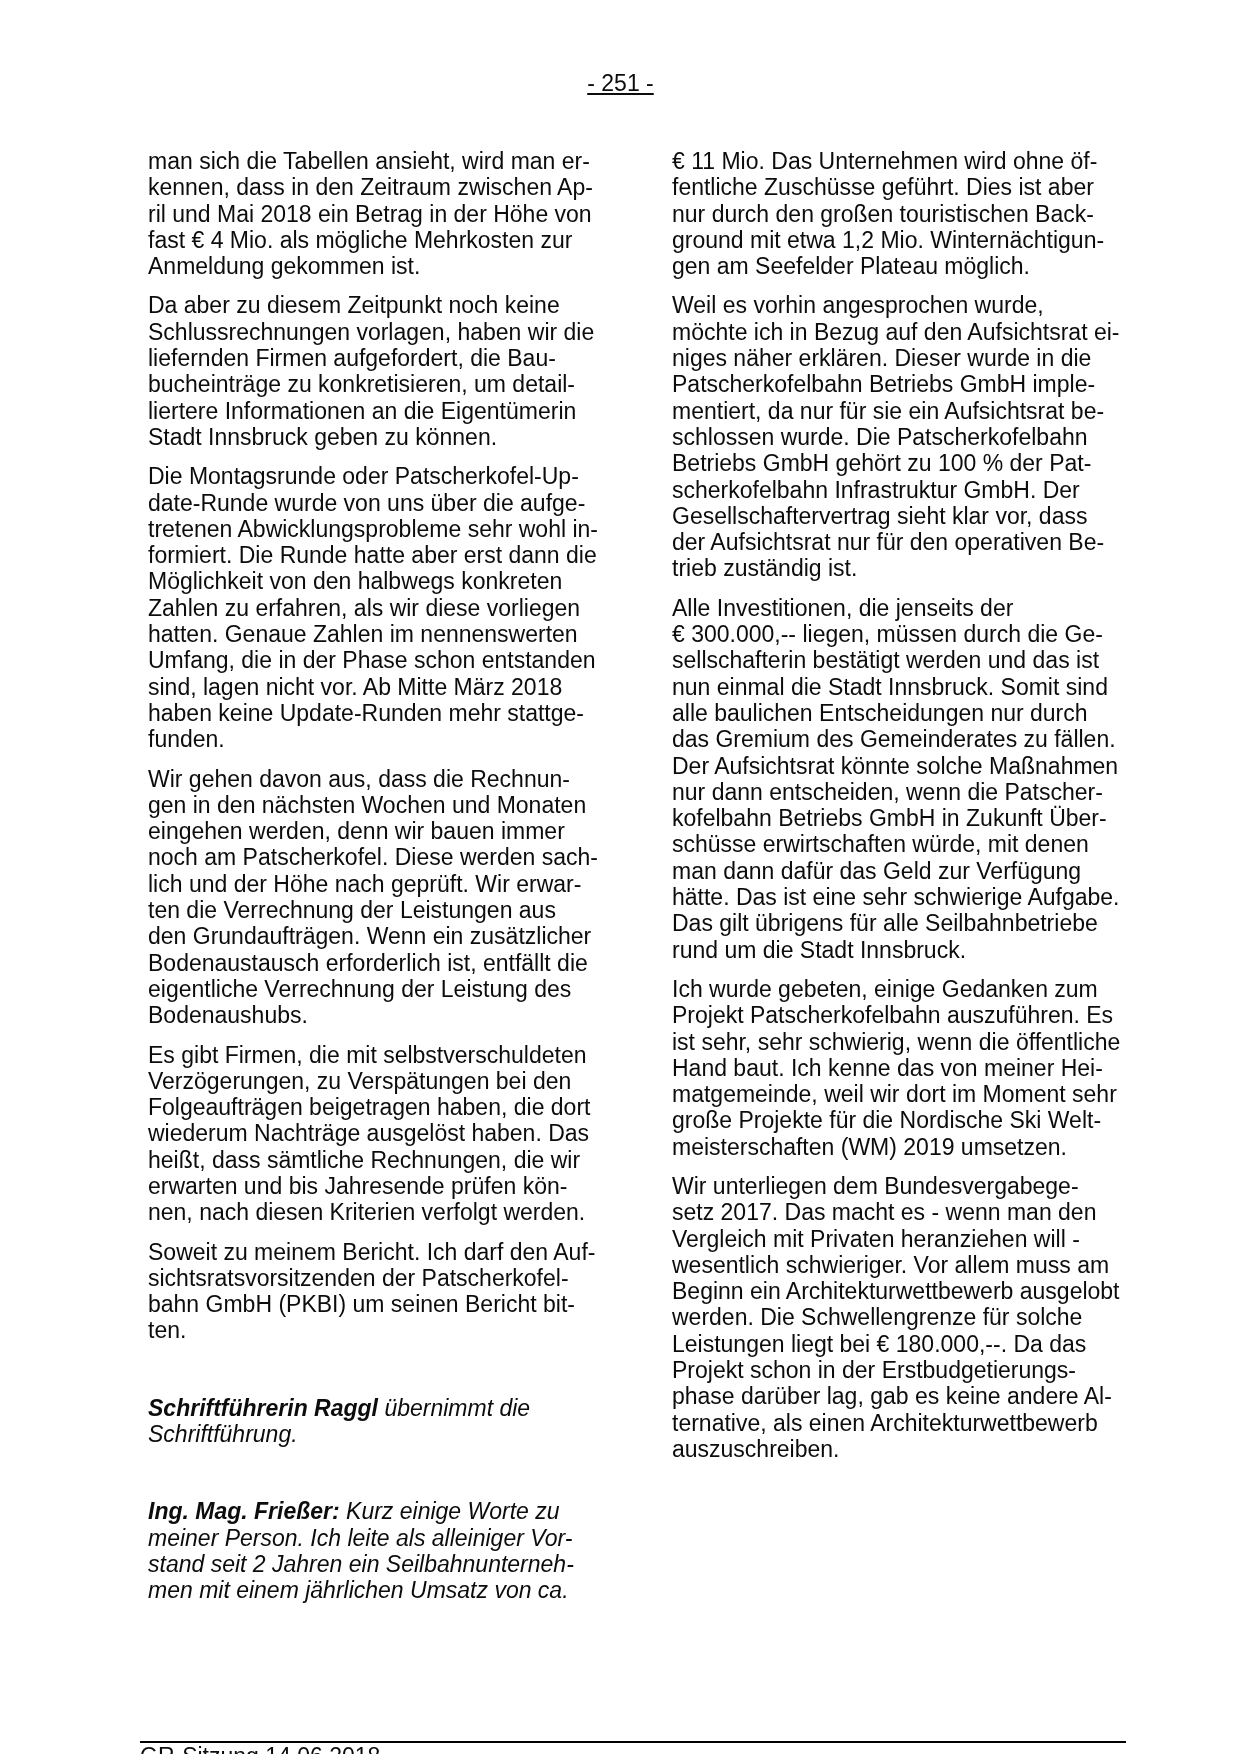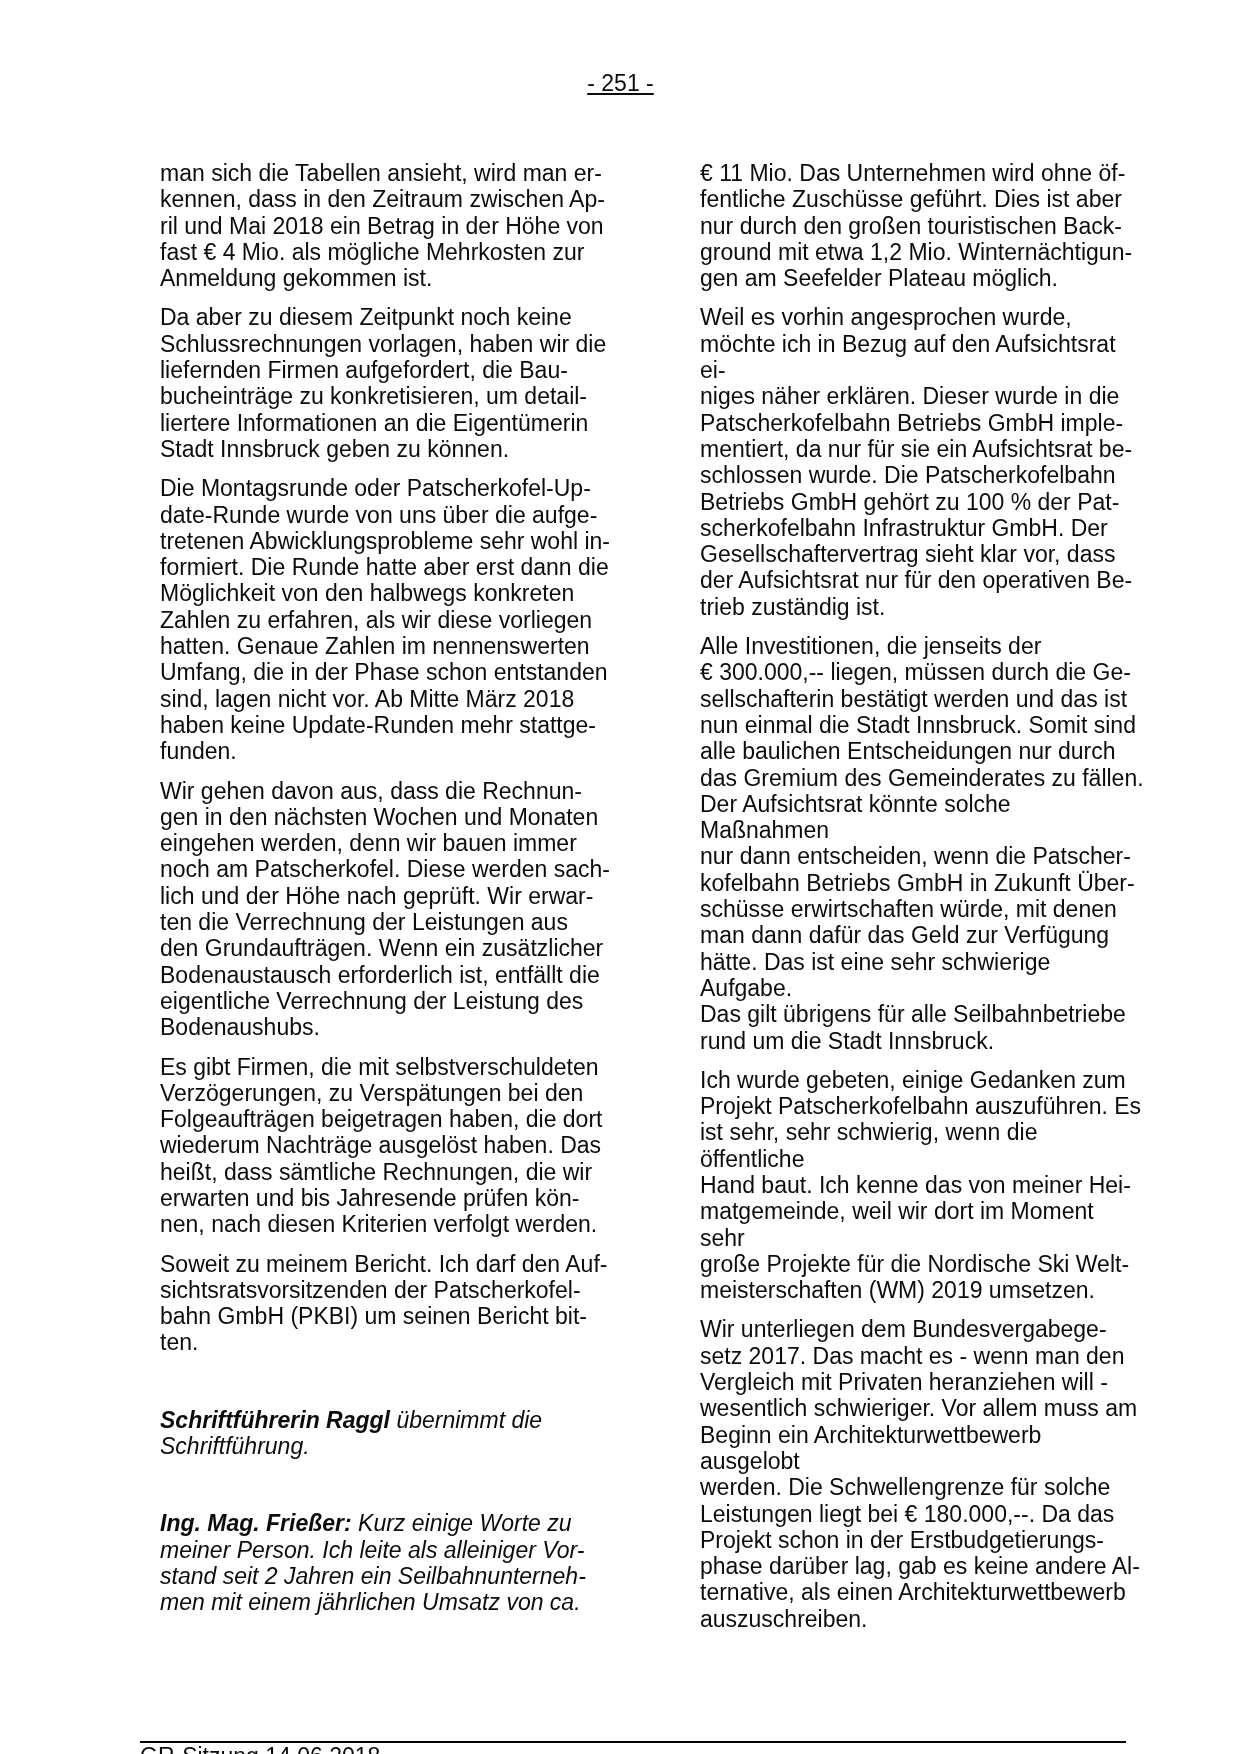--- a/index.html
+++ b/index.html
@@ -26,23 +26,23 @@
     line-height: 26px;
     text-decoration: underline;
   }
   .col {
     position: absolute;
     top: 148px;
     font-size: 23px;
     line-height: 26.3px;
   }
   .col-left  { left: 148px; width: 486px; }
-  .col-right { left: 688px; width: 468px; }
+  .col-right { left: 672px; width: 468px; }
   .para {
-    margin: 12px;
+    margin: 0;
     white-space: pre-line;
   }
   .para + .para { margin-top: 13px; }
   .para.gap-large { margin-top: 51px; font-style: italic; }
   .para strong { font-weight: bold; }
   .footer {
     position: absolute;
     top: 1741px;
     left: 140px;
     width: 986px;

